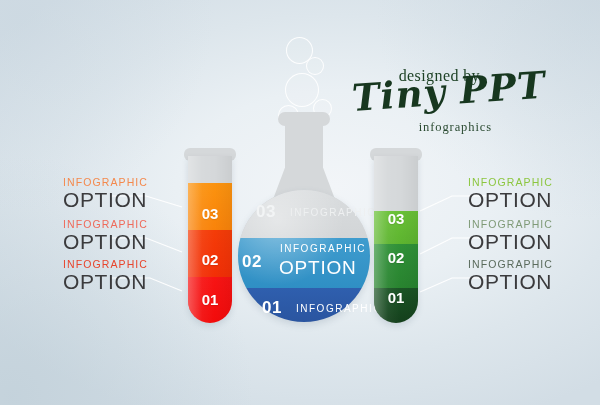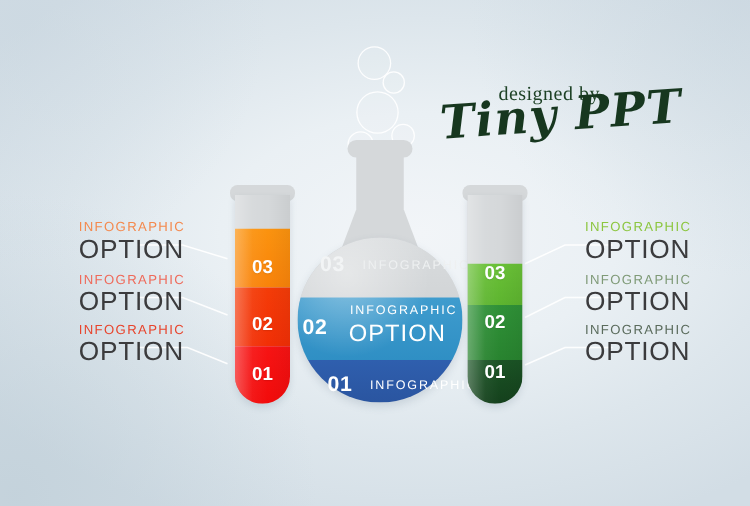--- a/index.html
+++ b/index.html
@@ -121,20 +121,21 @@
 
   <div class="bubble" style="left:286px;top:37px;width:25px;height:25px;"></div>
   <div class="bubble" style="left:306px;top:57px;width:16px;height:16px;"></div>
   <div class="bubble" style="left:285px;top:73px;width:32px;height:32px;"></div>
   <div class="bubble" style="left:313px;top:99px;width:17px;height:17px;"></div>
   <div class="bubble" style="left:278px;top:105px;width:19px;height:19px;"></div>
 
   <div class="logo">
     <div class="designed">designed by</div>
     <div class="tiny">Tiny PPT</div>
+    <div class="infog">infographics</div>
   </div>
 
   <svg class="lines" viewBox="0 0 600 405">
     <g stroke="#ffffff" stroke-width="1.2" fill="none" opacity="0.95">
       <path d="M110,196 L146,196 L182,207"></path>
       <path d="M110,238 L146,238 L182,252"></path>
       <path d="M110,278 L150,278 L182,291"></path>
       <path d="M490,196 L452,196 L420,211"></path>
       <path d="M490,238 L452,238 L420,254"></path>
       <path d="M490,278 L452,278 L420,292"></path>

